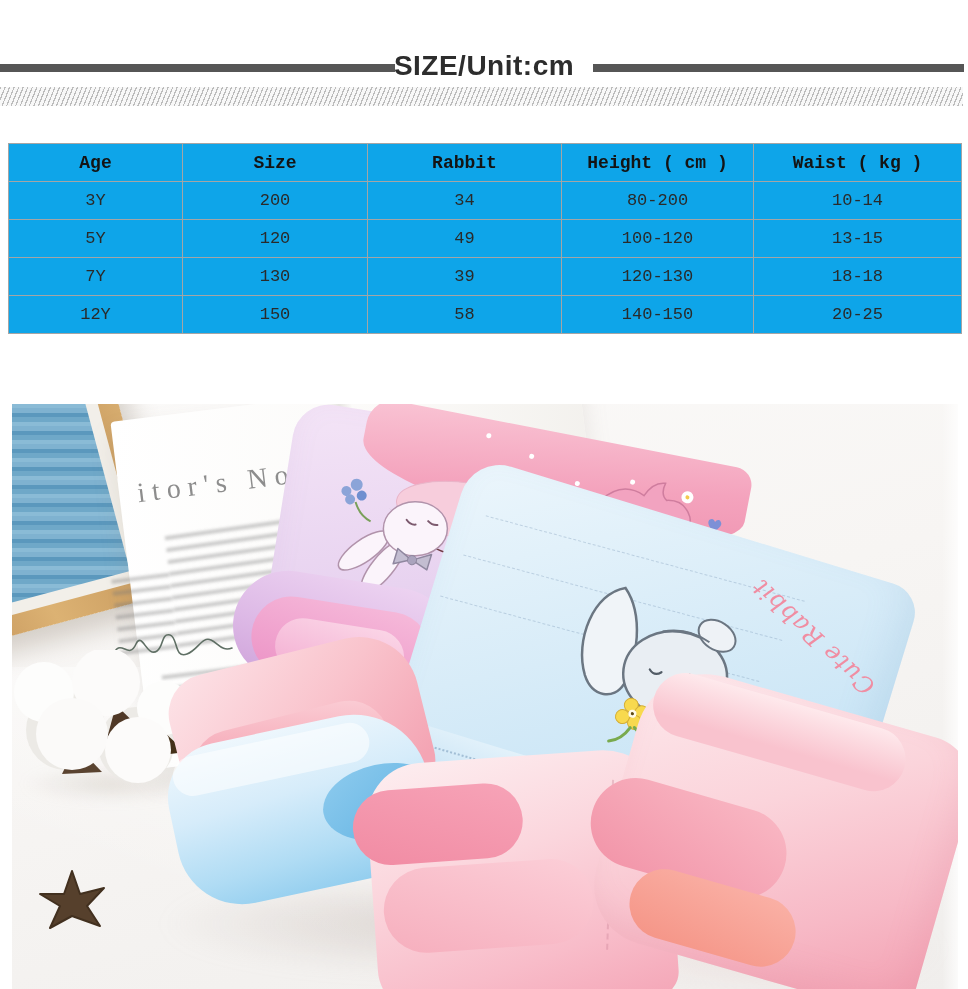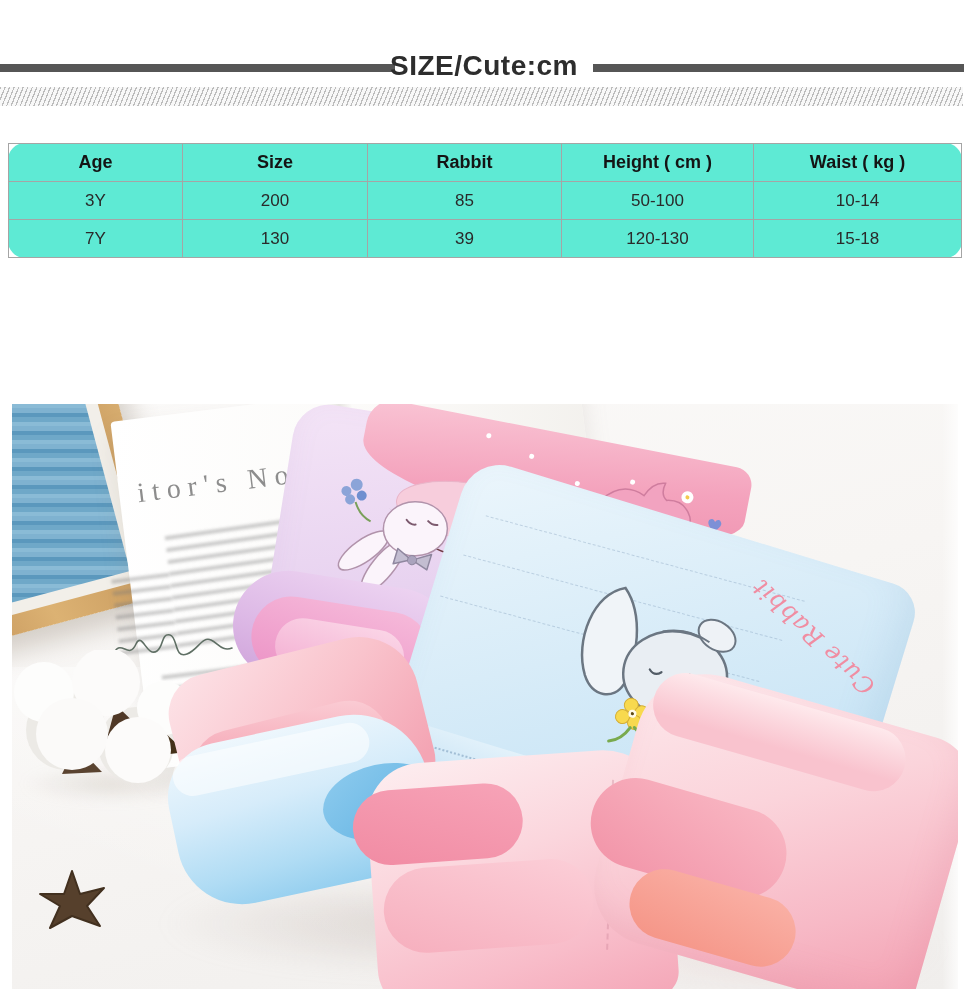--- a/index.html
+++ b/index.html
@@ -12,22 +12,22 @@
   .bar-left  { left:0; top:64px; width:395px; }
   .bar-right { left:593px; top:64px; width:371px; }
   .page-title { position:absolute; left:379px; top:50px; width:210px; text-align:center;
     font-size:28px; font-weight:bold; color:#2d2d2d; letter-spacing:.5px;
     font-family:"Liberation Sans", sans-serif; }
   .hatch-band { position:absolute; left:0; top:87px; width:963px; height:19px;
     background:repeating-linear-gradient(112deg,#bcbcbc 0 1.2px,#f8f8f8 1.2px 4.2px); }
 
   
   table.size-table { position:absolute; left:8px; top:143px; width:953px;
-    border-collapse:collapse; table-layout:fixed; background:#5eead4;
-    font-family:Liberation Sans, sans-serif;border-radius:17px; }
+    border-collapse:collapse; table-layout:fixed; background:#0ea5e9;
+    font-family:Liberation Mono, monospace; }
   .size-table th, .size-table td { border:1px solid #a5a5a5; height:38px;
     text-align:center; vertical-align:middle; }
   .size-table th { font-size:18px; font-weight:bold; color:#141414; }
   .size-table td { font-size:17px; font-weight:normal; color:#2a2a2a; }
 
   
   .photo { position:absolute; left:12px; top:404px; width:946px; height:585px;
     overflow:hidden; background:linear-gradient(165deg,#fbfaf9 0%,#f7f5f3 45%,#f0eeec 100%); }
   .photo::before { content:""; position:absolute; left:0; bottom:0; width:60%; height:55%;
     background:linear-gradient(200deg,rgba(255,255,255,.9),rgba(255,255,255,0) 70%); }
@@ -151,21 +151,21 @@
     background:linear-gradient(200deg,#f9b8c4,#f294a8); }
   .roll-r3 { left:40px; top:200px; width:170px; height:70px;
     background:linear-gradient(190deg,#fab1a6,#f59587); }
 </style>
 </head>
 <body>
 
 <div class="page">
 
   <div class="bar bar-left"></div>
-  <div class="page-title">SIZE/Cute:cm</div>
+  <div class="page-title">SIZE/Unit:cm</div>
   <div class="bar bar-right"></div>
   <div class="hatch-band"></div>
 
   <table class="size-table">
     <colgroup>
       <col style="width:174px">
         <col style="width:185px">
         <col style="width:194px">
       <col style="width:192px">
         <col style="width:208px">
@@ -176,30 +176,44 @@
         <th>Size</th>
         <th>Rabbit</th>
         <th>Height ( cm )</th>
         <th>Waist ( kg )</th>
       </tr>
     </thead>
     <tbody>
       <tr>
         <td>3Y</td>
         <td>200</td>
-        <td>85</td>
-        <td>50-100</td>
+        <td>34</td>
+        <td>80-200</td>
         <td>10-14</td>
+      </tr>
+      <tr>
+        <td>5Y</td>
+        <td>120</td>
+        <td>49</td>
+        <td>100-120</td>
+        <td>13-15</td>
       </tr>
       <tr>
         <td>7Y</td>
         <td>130</td>
         <td>39</td>
         <td>120-130</td>
-        <td>15-18</td>
+        <td>18-18</td>
+      </tr>
+      <tr>
+        <td>12Y</td>
+        <td>150</td>
+        <td>58</td>
+        <td>140-150</td>
+        <td>20-25</td>
       </tr>
     </tbody>
   </table>
 
   <figure class="photo">
 
     <div class="frame">
       <div class="mat"></div>
       <div class="canvas"></div>
     </div>

